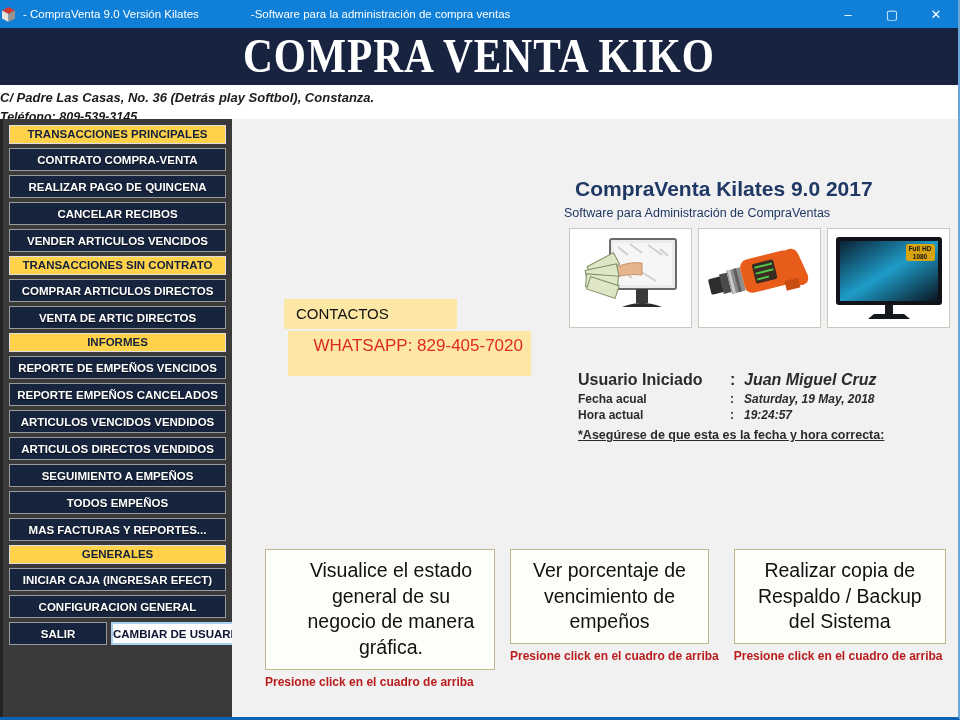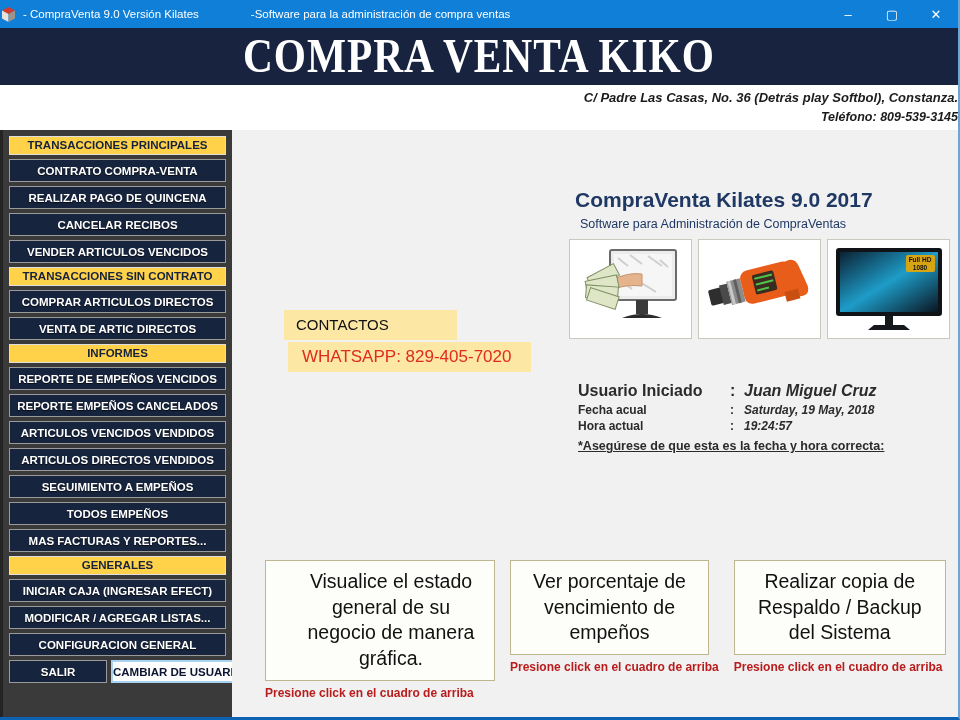--- a/index.html
+++ b/index.html
@@ -16,21 +16,21 @@
   .win-controls { margin-left:auto; display:flex; height:100%; }
   .win-btn { width:44px; height:100%; display:flex; align-items:center; justify-content:center;
              color:#fff; font-size:13px; cursor:default; }
 
   
   .brand-band { height:57px; background:#17233f; display:flex; align-items:center; justify-content:center; flex:0 0 auto; }
   .brand-band .brand { color:#fff; font-family:"Liberation Serif",serif; font-weight:bold;
                        font-size:44px; letter-spacing:1px; transform:scale(0.94,1.08); white-space:nowrap; }
 
   
-  .address-band { height:45px; background:#ffffff; text-align:right; padding-top:3px; flex:0 0 auto; }
+  .address-band { height:34px; background:#ffffff; text-align:left; padding-top:3px; flex:0 0 auto; }
   .address-band .addr { font-style:italic; font-weight:bold; font-size:13px; color:#1b1b1b; line-height:20px; }
   .address-band .phone { font-style:italic; font-weight:bold; font-size:12.5px; color:#1b1b1b; line-height:19px; }
 
   
   .app-body { display:flex; flex:1 1 auto; min-height:0; }
 
   
   .sidebar { width:232px; flex:0 0 auto; background:#3a3a3a; border-left:3px solid #242424;
              padding:5px 5px 0 5px; }
   .sb-header { background:#ffd24a; border:1px solid #dedede; color:#14213d; font-weight:bold;
@@ -40,30 +40,30 @@
             text-shadow:0 1px 1px rgba(0,0,0,.75); cursor:pointer; white-space:nowrap; }
   .sb-row { display:flex; gap:4px; margin:0 1px 4px 1px; }
   .sb-row .sb-btn { flex:1; margin:0; }
   .sb-btn.exit { flex:0 0 98px; }
   .sb-btn.change-user { background:#fdfdfd; color:#0b1430; text-shadow:none; border:2px solid #a8d2f0; padding:4px 0 3px; }
 
   
   .main { flex:1 1 auto; position:relative; background:#f1f1f1; overflow:hidden; }
 
   .app-title { position:absolute; left:343px; top:58px; font-size:21px; font-weight:bold; color:#1f3864; }
-  .app-subtitle { position:absolute; left:348px; top:87px; font-size:12.5px; color:#1f3864; }
+  .app-subtitle { position:absolute; left:332px; top:87px; font-size:12.5px; color:#1f3864; }
 
   .product-images { position:absolute; left:337px; top:109px; display:flex; gap:6px; }
   .img-frame { width:123px; height:100px; background:#ffffff; border:1px solid #c9c9bd; display:flex;
                align-items:center; justify-content:center; }
 
   .contacts { position:absolute; left:52px; top:180px; }
   .contact-title { width:173px; background:#fce7a4; color:#101010; font-size:15px; padding:6px 8px 7px 12px; }
   .contact-cel { width:235px; background:#fce7a4; color:#e02b20; font-size:17px; padding:5px 8px 5px 12px; margin-top:5px; }
-  .contact-wa  { width:243px; background:#fce7a4; color:#e02b20; font-size:17px; padding:5px 8px 5px 14px; margin-top:2px; margin-left:4px; }
+  .contact-wa  { width:243px; background:#fce7a4; color:#e02b20; font-size:17px; padding:5px 8px 20px 14px; margin-top:2px; margin-left:4px;text-align:right; }
 
   .user-info { position:absolute; left:346px; top:252px; width:390px; color:#2b2b2b; }
   .ui-row { display:flex; align-items:baseline; }
   .ui-row.big { font-size:16px; margin-bottom:3px; }
   .ui-row.small { font-size:12px; margin-bottom:2px; }
   .ui-label { font-weight:bold; width:152px; flex:0 0 auto; }
   .ui-colon { font-weight:bold; width:14px; flex:0 0 auto; }
   .ui-value { font-weight:bold; font-style:italic; }
   .ui-warning { margin-top:6px; font-size:12.5px; font-weight:bold; text-decoration:underline; color:#2b2b2b; }
 
@@ -124,21 +124,20 @@
       <div class="sb-btn">REPORTE EMPEÑOS CANCELADOS</div>
       <div class="sb-btn">ARTICULOS VENCIDOS VENDIDOS</div>
       <div class="sb-btn">ARTICULOS DIRECTOS VENDIDOS</div>
       <div class="sb-btn">SEGUIMIENTO A EMPEÑOS</div>
       <div class="sb-btn">TODOS EMPEÑOS</div>
       <div class="sb-btn">MAS FACTURAS Y REPORTES...</div>
 
       <div class="sb-header">GENERALES</div>
       <div class="sb-btn">INICIAR CAJA (INGRESAR EFECT)</div>
 
-      <div class="sb-btn">MODIFICAR / AGREGAR LISTAS...</div>
       <div class="sb-btn">CONFIGURACION GENERAL</div>
       <div class="sb-row">
         <div class="sb-btn exit">SALIR</div>
         <div class="sb-btn change-user">CAMBIAR DE USUARIO</div>
       </div>
     </div>
 
     <div class="main">
 
       <div class="app-title">CompraVenta Kilates 9.0 2017</div>

